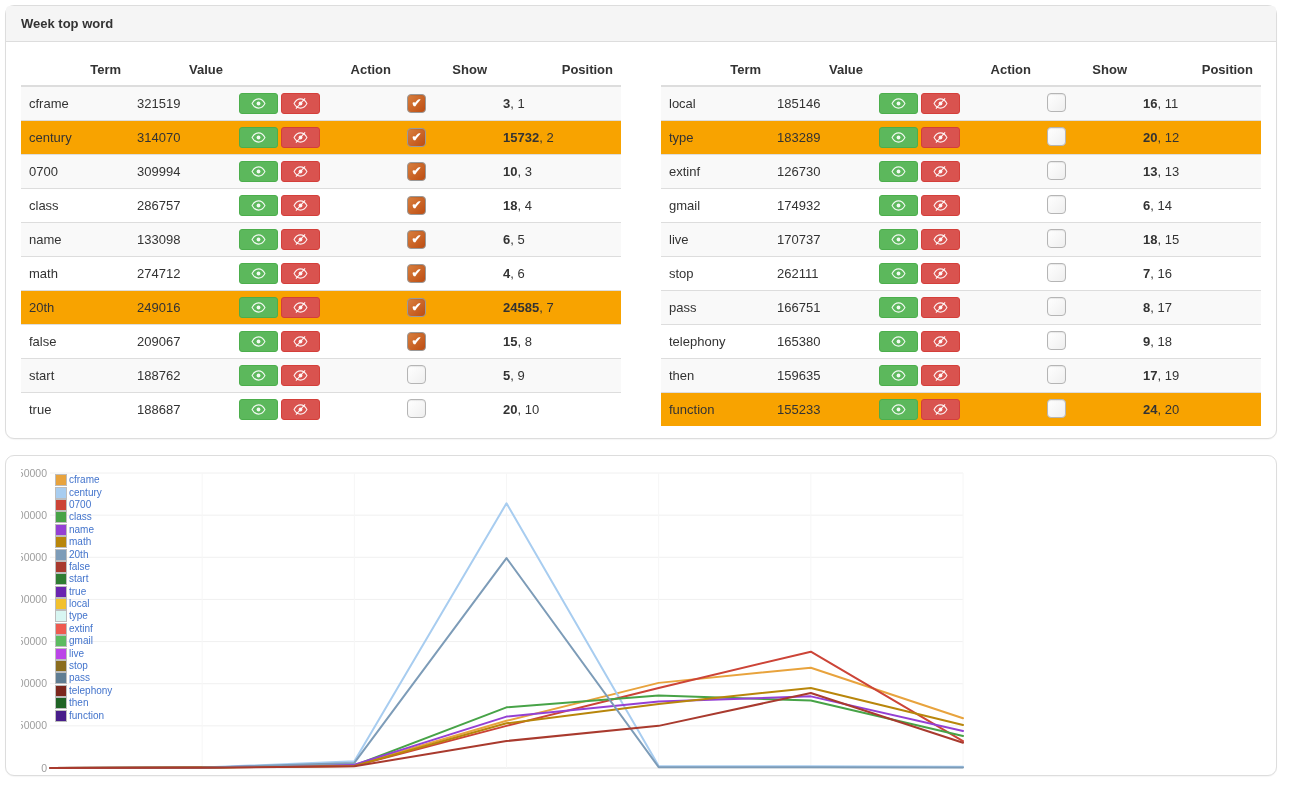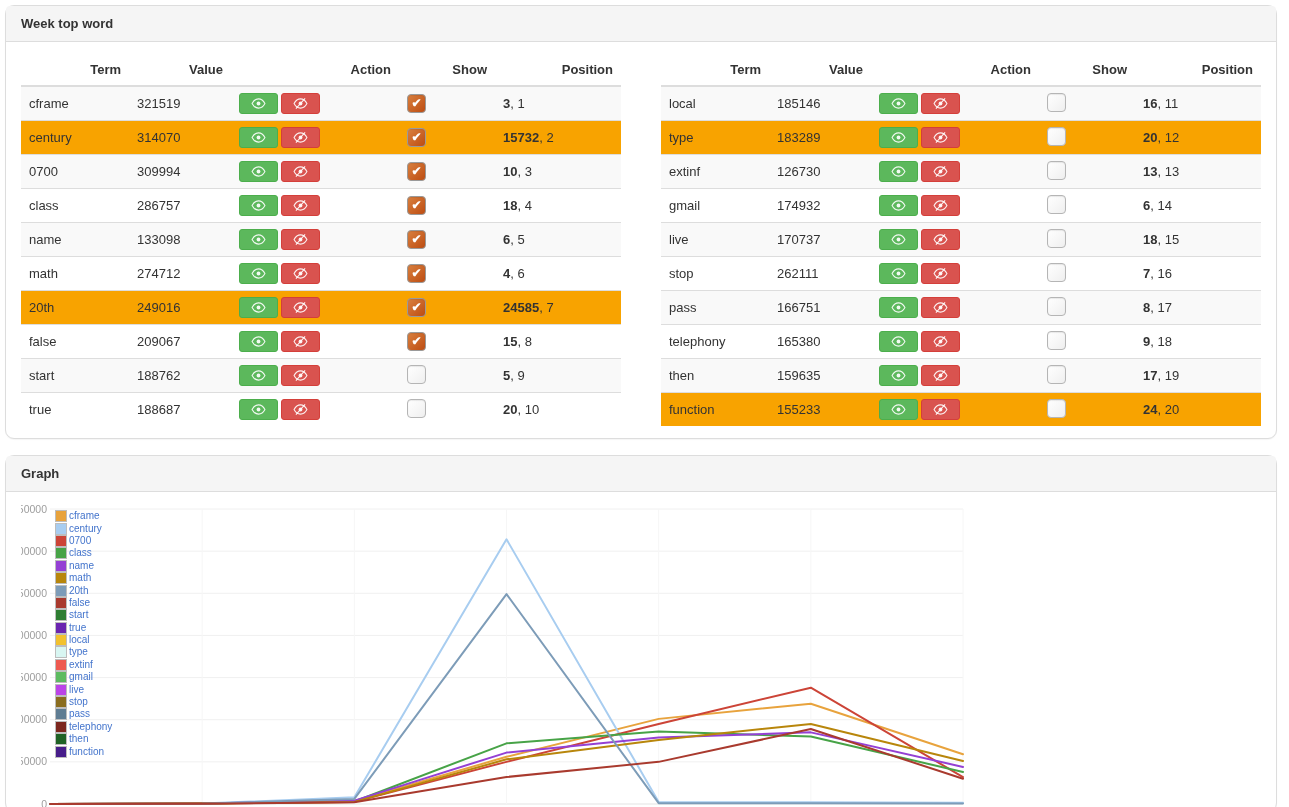--- a/index.html
+++ b/index.html
@@ -361,21 +361,20 @@
     <td><b>24</b>, 20</td>
   </tr>
             </tbody>
         </table>
       </div>
     </div>
   </div>
 </div>
 
 <div class="panel">
-  <div class="panel-heading">Graph</div>
   <div class="panel-body" style="padding:12px 15px 0 15px;">
     <div class="chart-wrap">
       <svg id="chart-svg" width="1240" height="307">
           <line x1="29" y1="300" x2="942" y2="300" stroke="#e3e3e3" stroke-width="1"></line>
           <text x="26" y="303.5" text-anchor="end" class="ytick">0</text>
           <line x1="29" y1="257.85714285714283" x2="942" y2="257.85714285714283" stroke="#f0f0f0" stroke-width="1"></line>
           <text x="26" y="261.35714285714283" text-anchor="end" class="ytick">50000</text>
           <line x1="29" y1="215.71428571428572" x2="942" y2="215.71428571428572" stroke="#f0f0f0" stroke-width="1"></line>
           <text x="26" y="219.21428571428572" text-anchor="end" class="ytick">100000</text>
           <line x1="29" y1="173.57142857142856" x2="942" y2="173.57142857142856" stroke="#f0f0f0" stroke-width="1"></line>

